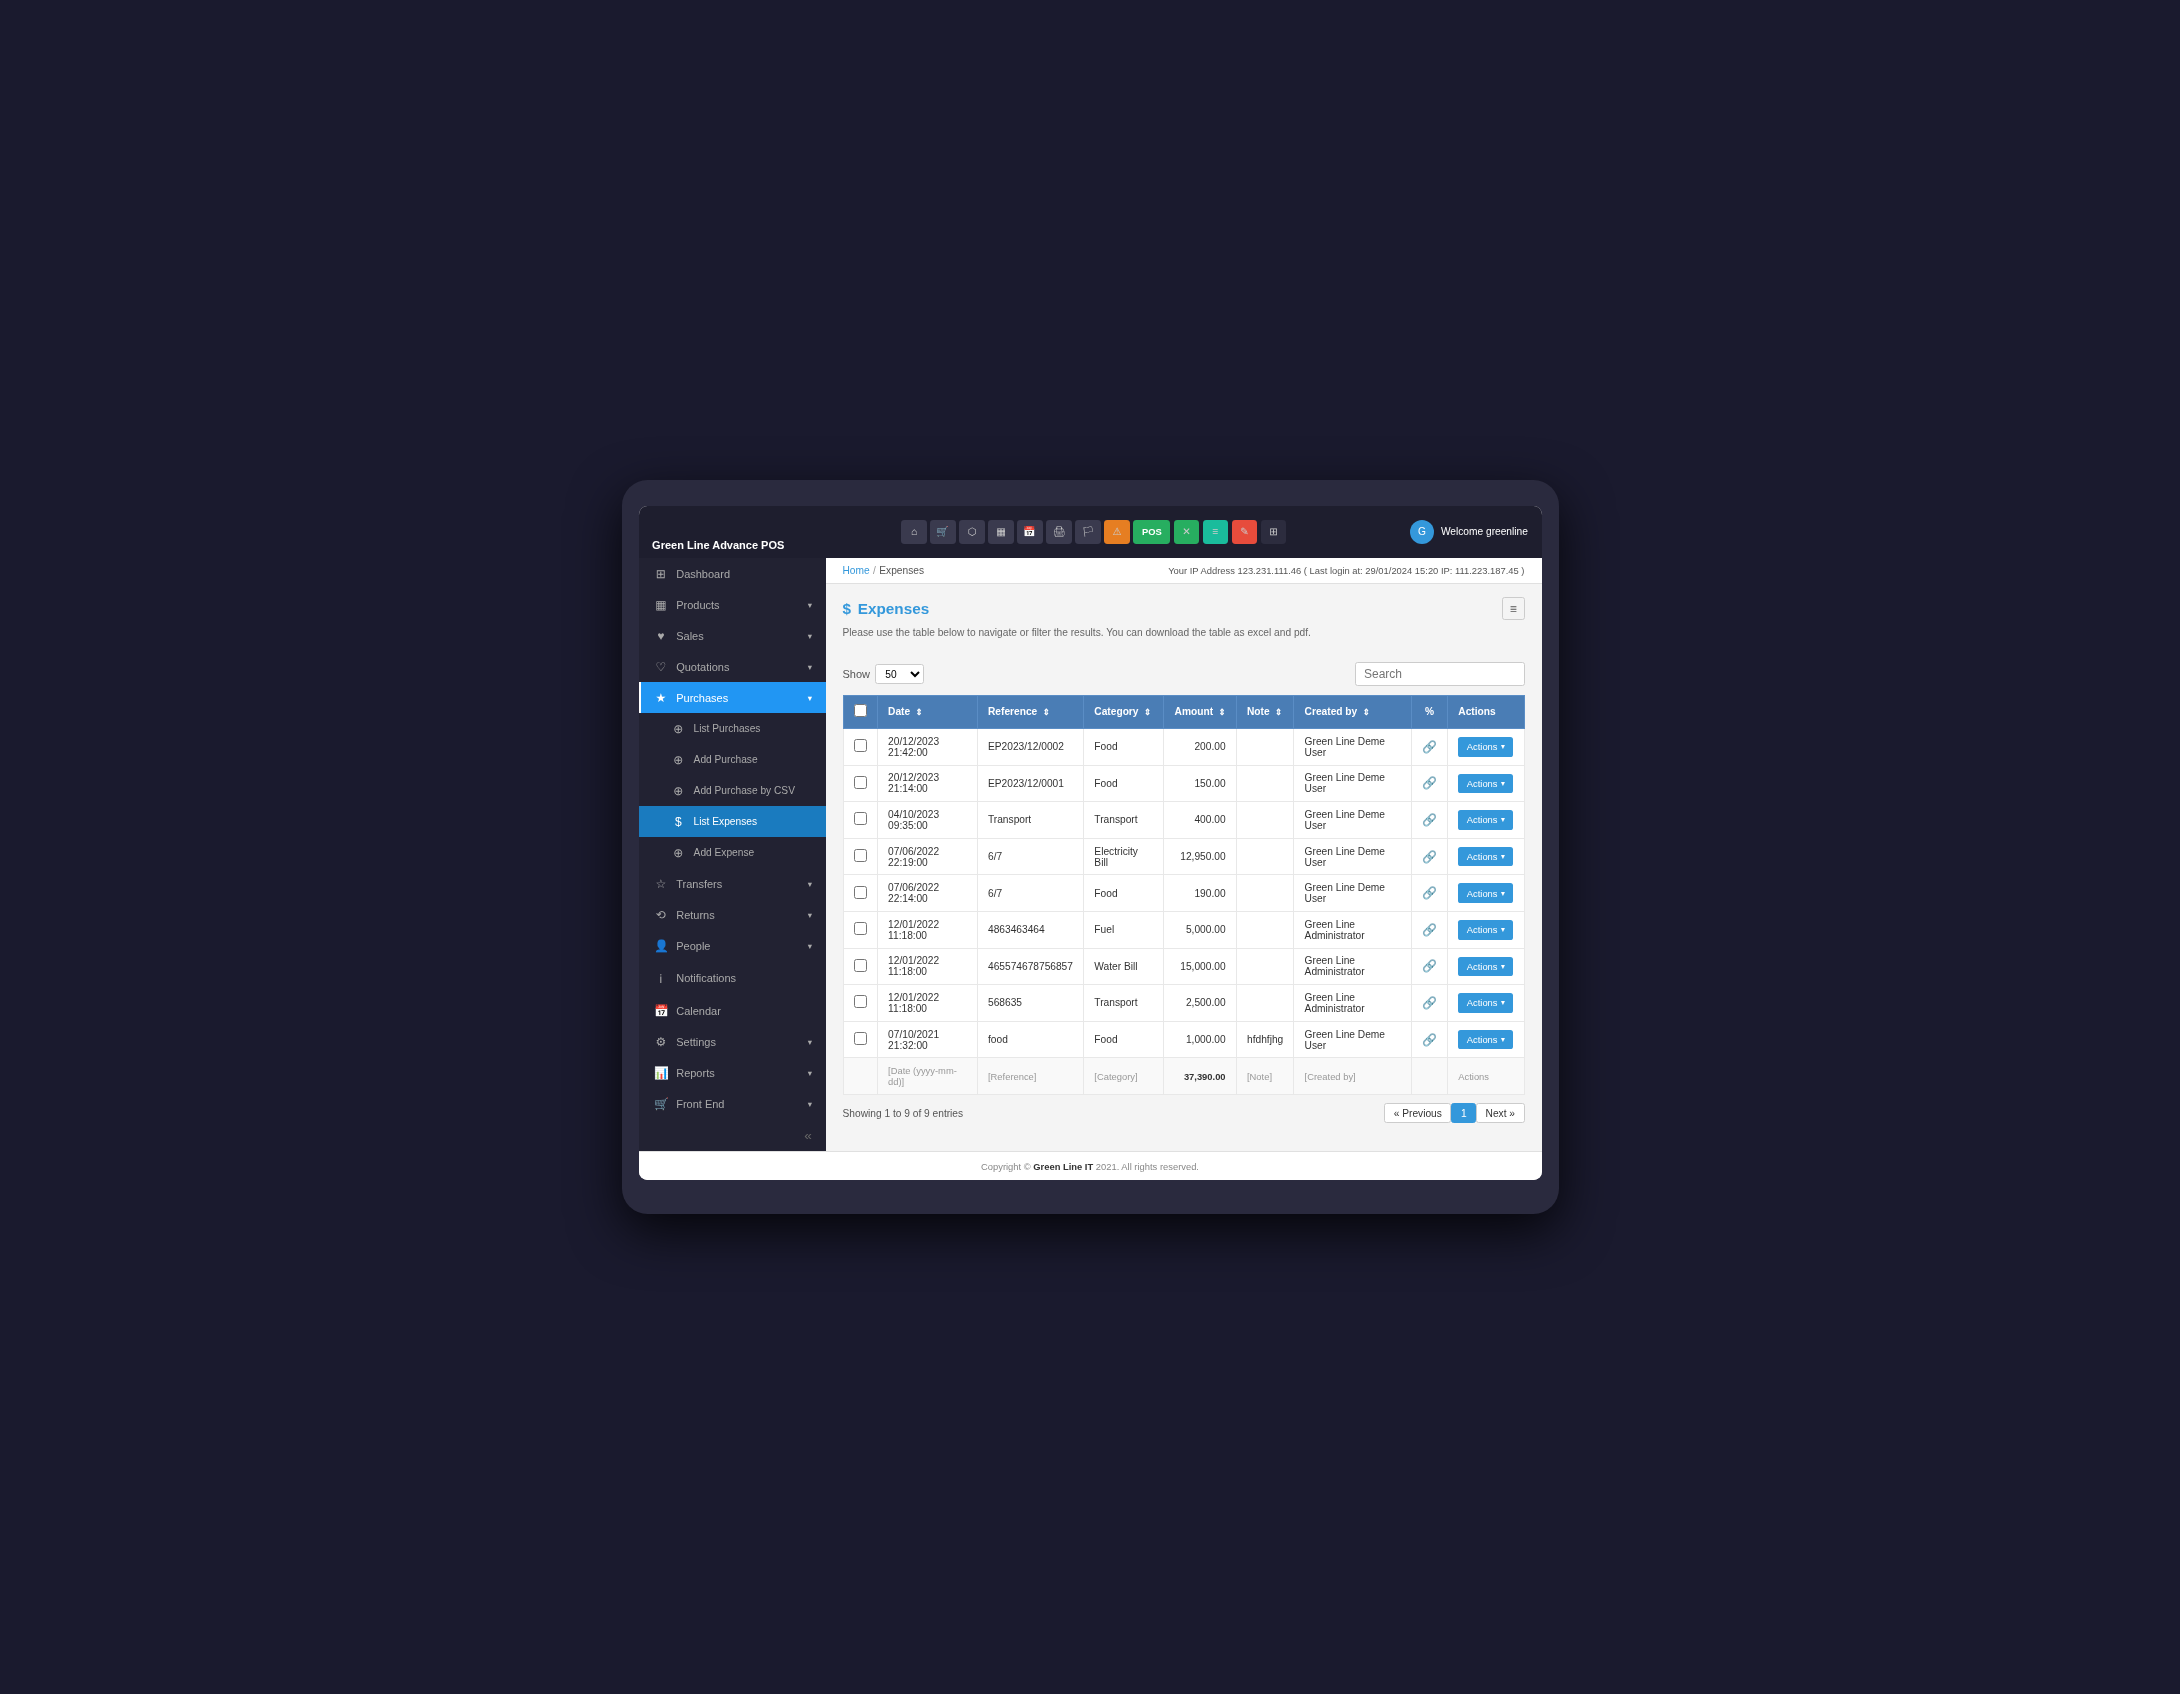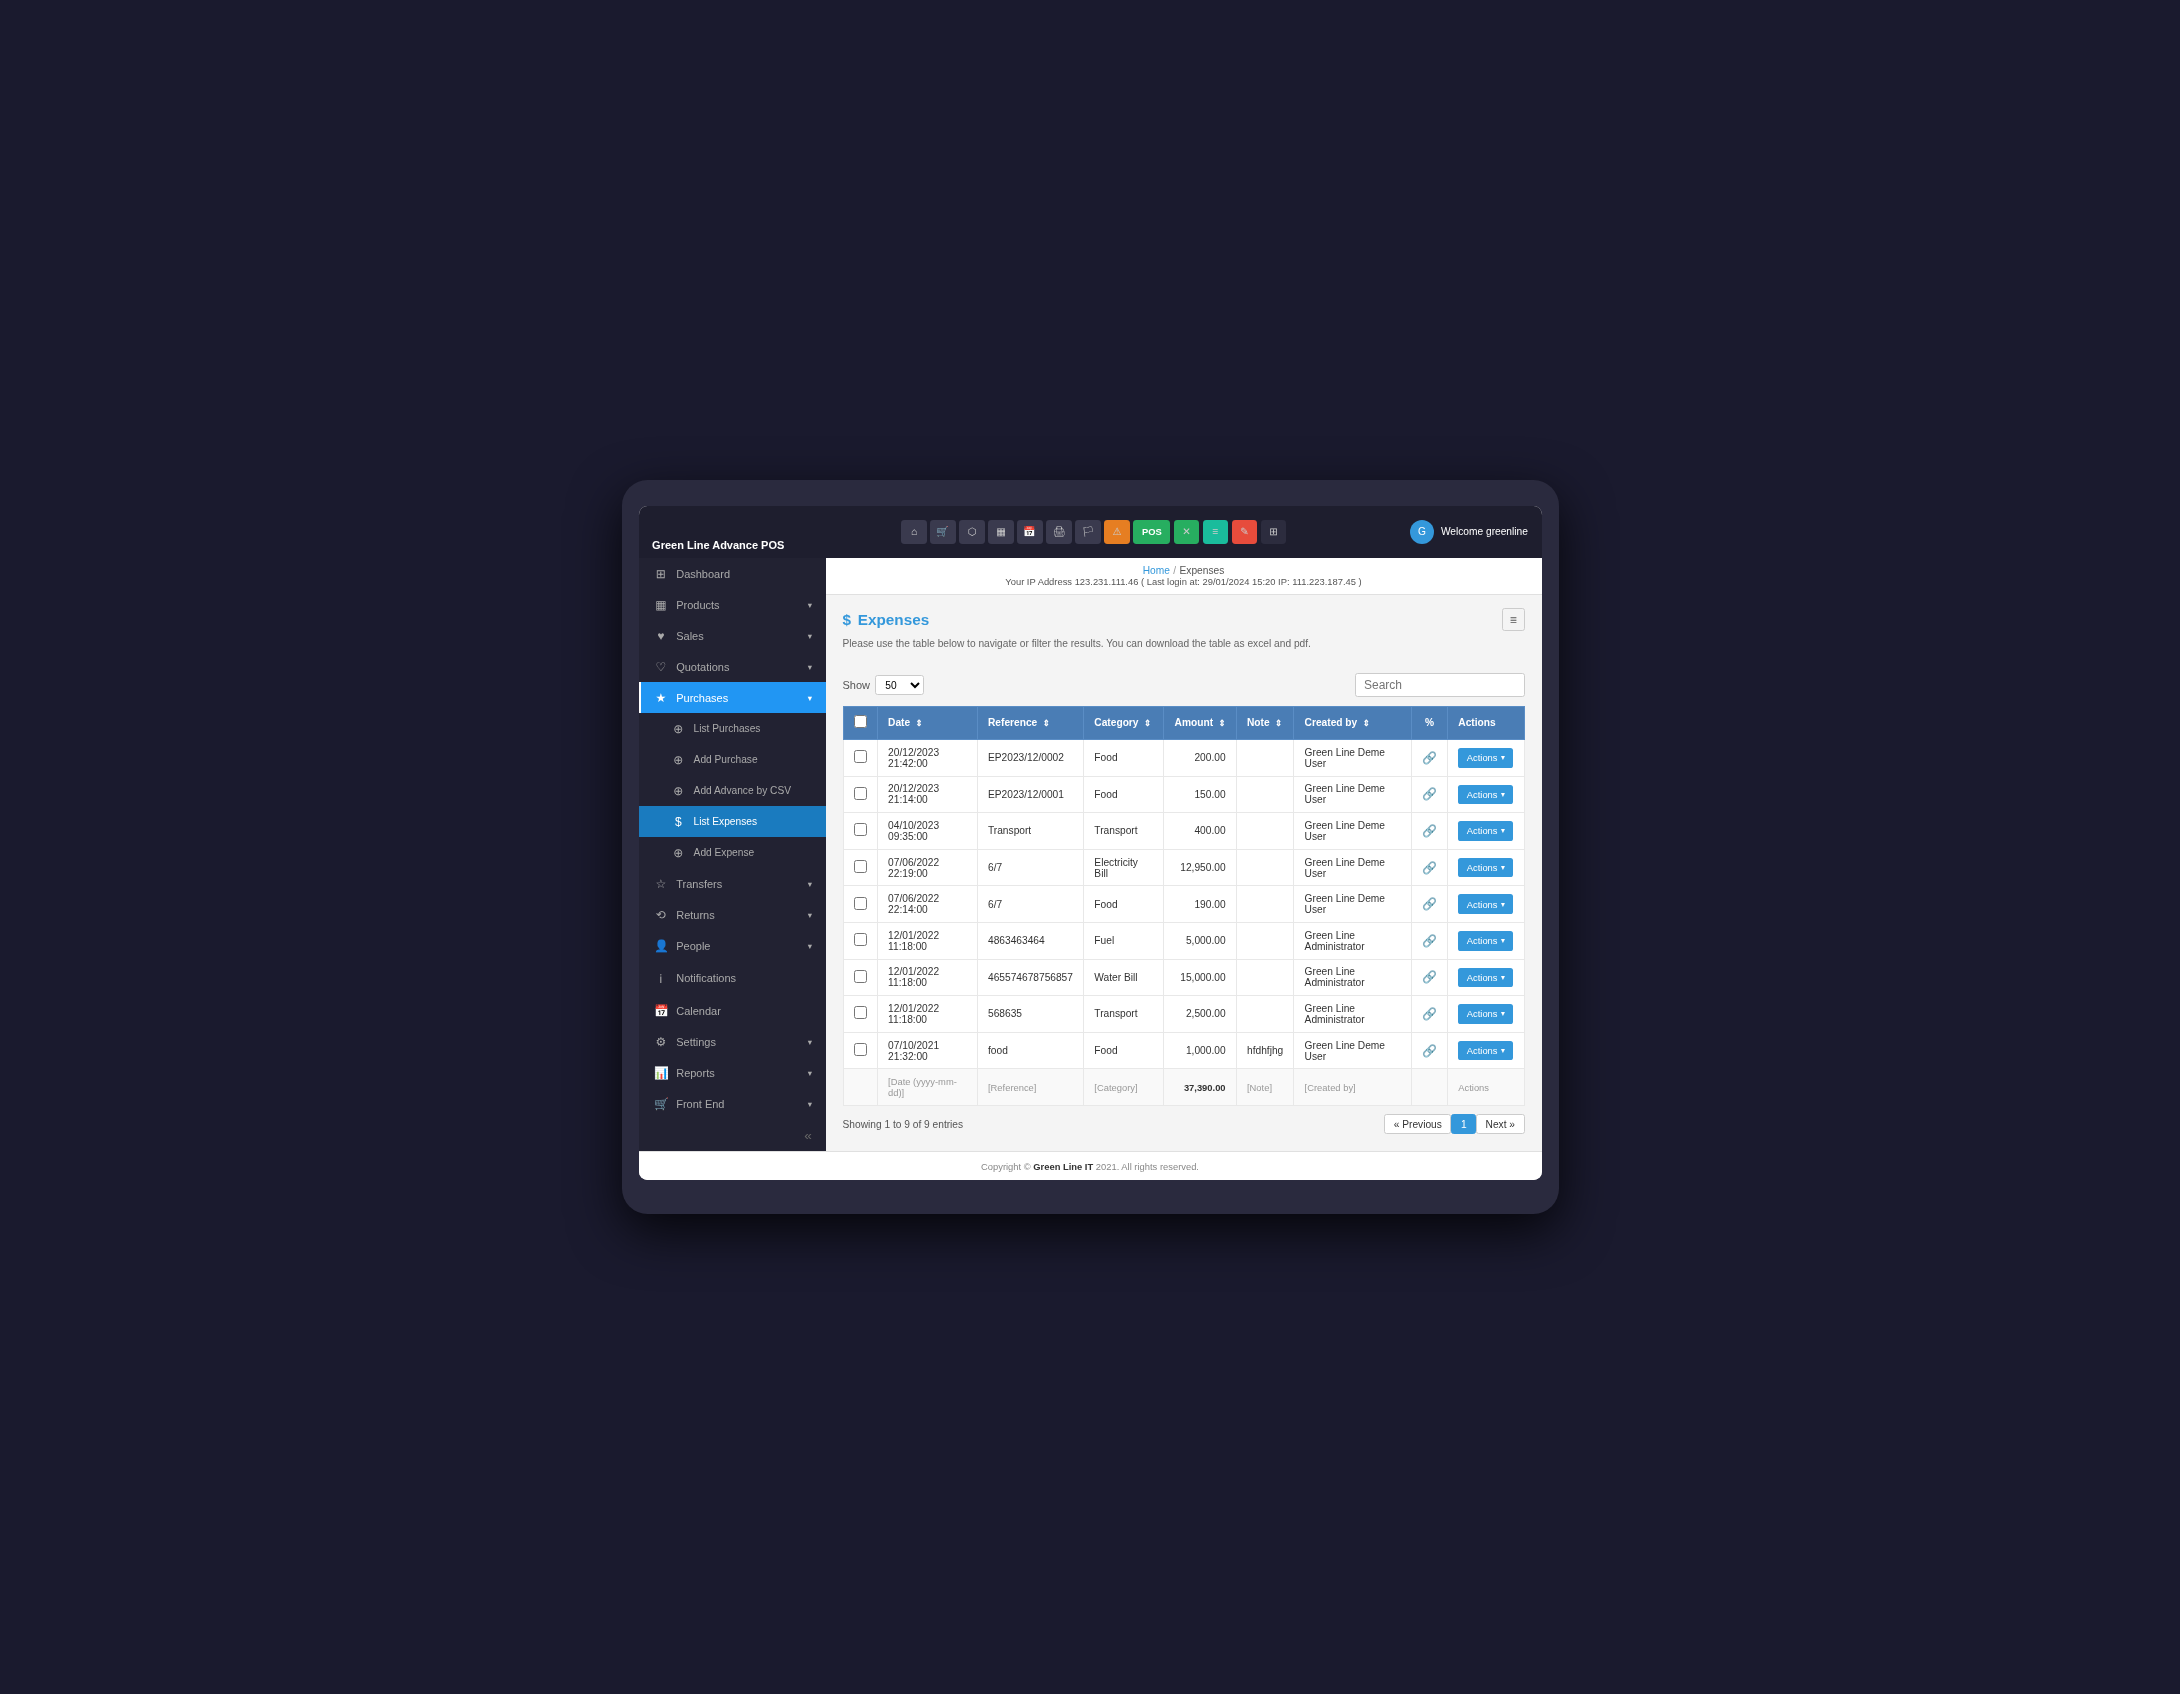--- a/index.html
+++ b/index.html
@@ -151,24 +151,23 @@
       display: flex;
       flex-direction: column;
       overflow: auto;
     }
     
     .breadcrumb-bar {
       background: #fff;
       padding: 6.8px 17px;
       display: flex;
       align-items: center;
-      justify-content: center;
+      justify-content: space-between;
       border-bottom: 0.9px solid #e0e0e0;
       font-size: 10.2px;
-      flex-direction: column;
     }
     .breadcrumb-links {
       display: flex;
       align-items: center;
       gap: 3.4px;
     }
     .breadcrumb-link {
       color: #3498db;
       cursor: pointer;
     }
@@ -420,21 +419,21 @@
         <div class="sidebar-item sub">
           <span class="sidebar-icon">⊕</span>
           <span>List Purchases</span>
         </div>
         <div class="sidebar-item sub">
           <span class="sidebar-icon">⊕</span>
           <span>Add Purchase</span>
         </div>
         <div class="sidebar-item sub">
           <span class="sidebar-icon">⊕</span>
-          <span>Add Advance by CSV</span>
+          <span>Add Purchase by CSV</span>
         </div>
         <div class="sidebar-item sub active-sub">
           <span class="sidebar-icon">$</span>
           <span>List Expenses</span>
         </div>
         <div class="sidebar-item sub">
           <span class="sidebar-icon">⊕</span>
           <span>Add Expense</span>
         </div>
         <div class="sidebar-item">

